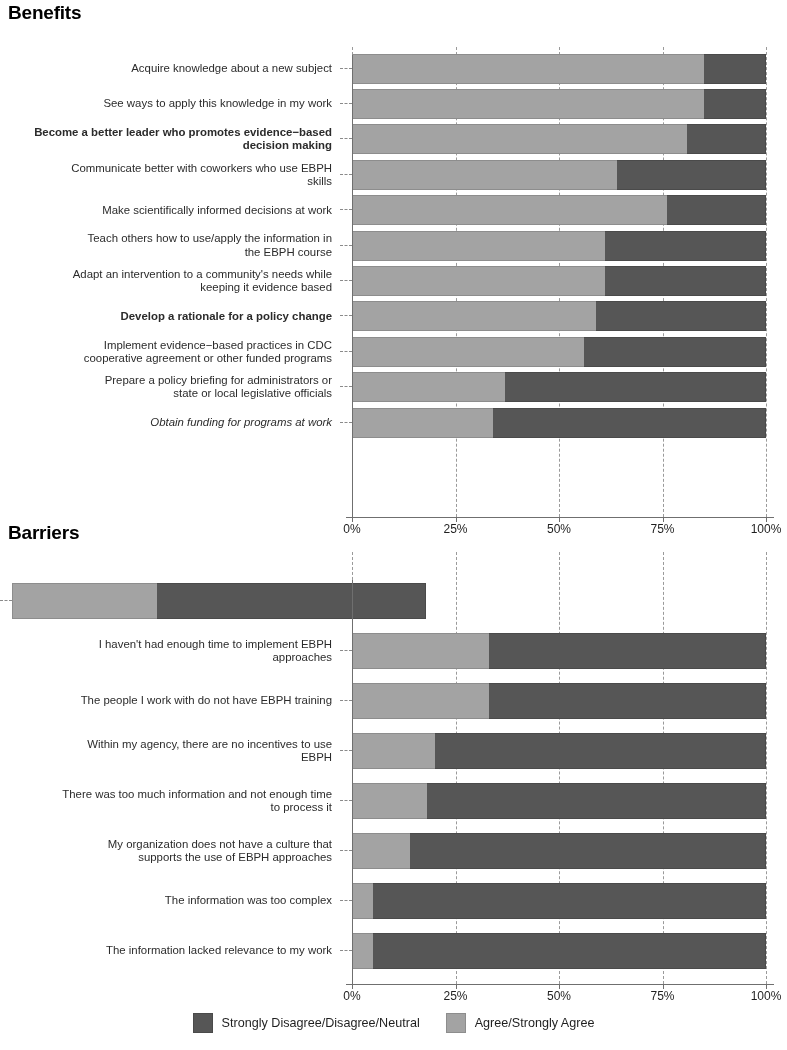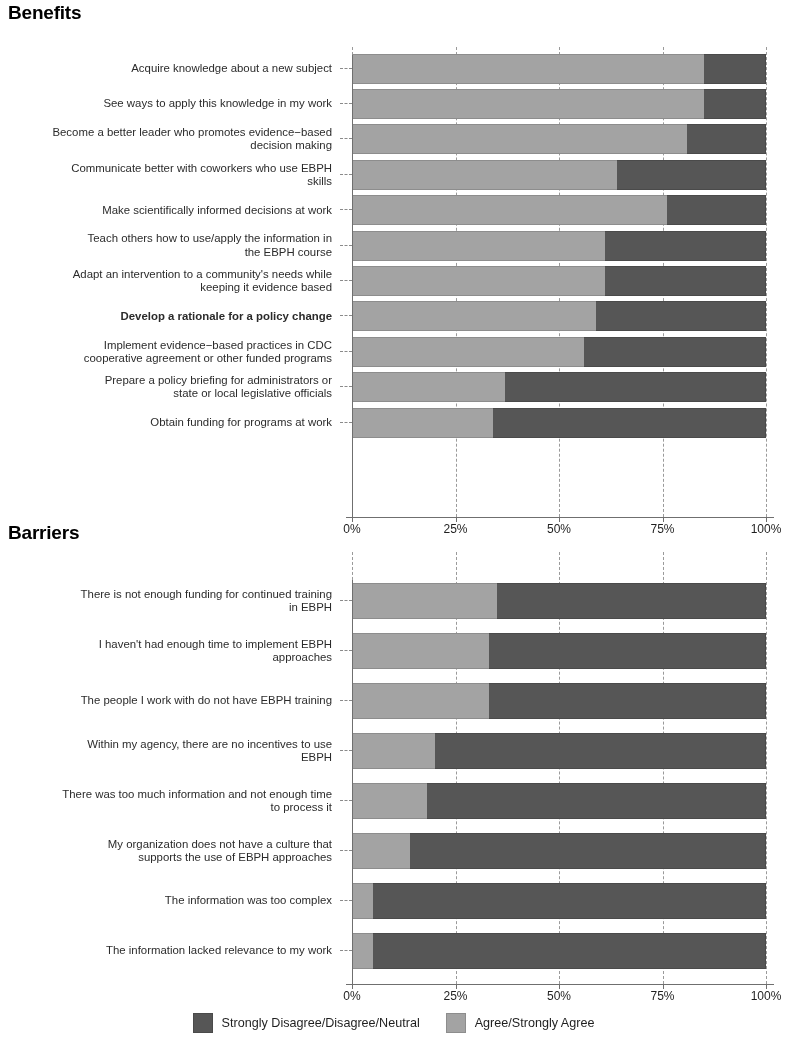--- a/index.html
+++ b/index.html
@@ -135,21 +135,21 @@
           <div class="row" style="height: 35.4px;">
             <div class="rowlabel">See ways to apply this knowledge in my work</div>
             <div class="tickdash"></div>
             <div class="barwrap">
               <div class="bartrack" style="width: 414px; height: 30px;">
                 <div class="seg-agree" title="85%" style="width: 351.9px;"></div>
                 <div class="seg-dis" title="15%" style="width: 62.1px;"></div>
               </div>
             </div>
           </div>
-          <div class="row" style="height: 35.4px;">
+          <div class="row" style="height: 35.4px; font-weight: bold;">
             <div class="rowlabel">Become a better leader who promotes evidence−based
 decision making</div>
             <div class="tickdash"></div>
             <div class="barwrap">
               <div class="bartrack" style="width: 414px; height: 30px;">
                 <div class="seg-agree" title="81%" style="width: 335.34px;"></div>
                 <div class="seg-dis" title="19%" style="width: 78.66px;"></div>
               </div>
             </div>
           </div>
@@ -221,21 +221,21 @@
             <div class="rowlabel">Prepare a policy briefing for administrators or
 state or local legislative officials</div>
             <div class="tickdash"></div>
             <div class="barwrap">
               <div class="bartrack" style="width: 414px; height: 30px;">
                 <div class="seg-agree" title="37%" style="width: 153.18px;"></div>
                 <div class="seg-dis" title="63%" style="width: 260.82px;"></div>
               </div>
             </div>
           </div>
-          <div class="row" style="height: 35.4px;">
+          <div class="row" style="height: 35.4px; font-style: italic;">
             <div class="rowlabel">Obtain funding for programs at work</div>
             <div class="tickdash"></div>
             <div class="barwrap">
               <div class="bartrack" style="width: 414px; height: 30px;">
                 <div class="seg-agree" title="34%" style="width: 140.76px;"></div>
                 <div class="seg-dis" title="66%" style="width: 273.24px;"></div>
               </div>
             </div>
           </div>
         </div>
@@ -261,22 +261,20 @@
     <div class="plot">
       <div class="grid" id="grid-barriers" style="left: 352px; width: 414px; top: 0px; height: 432px;">
           <div class="g" style="left: 0px;"></div>
           <div class="g" style="left: 103.5px;"></div>
           <div class="g" style="left: 207px;"></div>
           <div class="g" style="left: 310.5px;"></div>
           <div class="g" style="left: 414px;"></div>
         </div>
       <div class="rows" id="rows-barriers" style="top: 24px;">
           <div class="row" style="height: 50px;">
-            <div class="rowlabel">There is not enough funding for continued training
-in EBPH</div>
             <div class="tickdash"></div>
             <div class="barwrap">
               <div class="bartrack" style="width: 414px; height: 36px;">
                 <div class="seg-agree" title="35%" style="width: 144.9px;"></div>
                 <div class="seg-dis" title="65%" style="width: 269.1px;"></div>
               </div>
             </div>
           </div>
           <div class="row" style="height: 50px;">
             <div class="rowlabel">I haven't had enough time to implement EBPH

